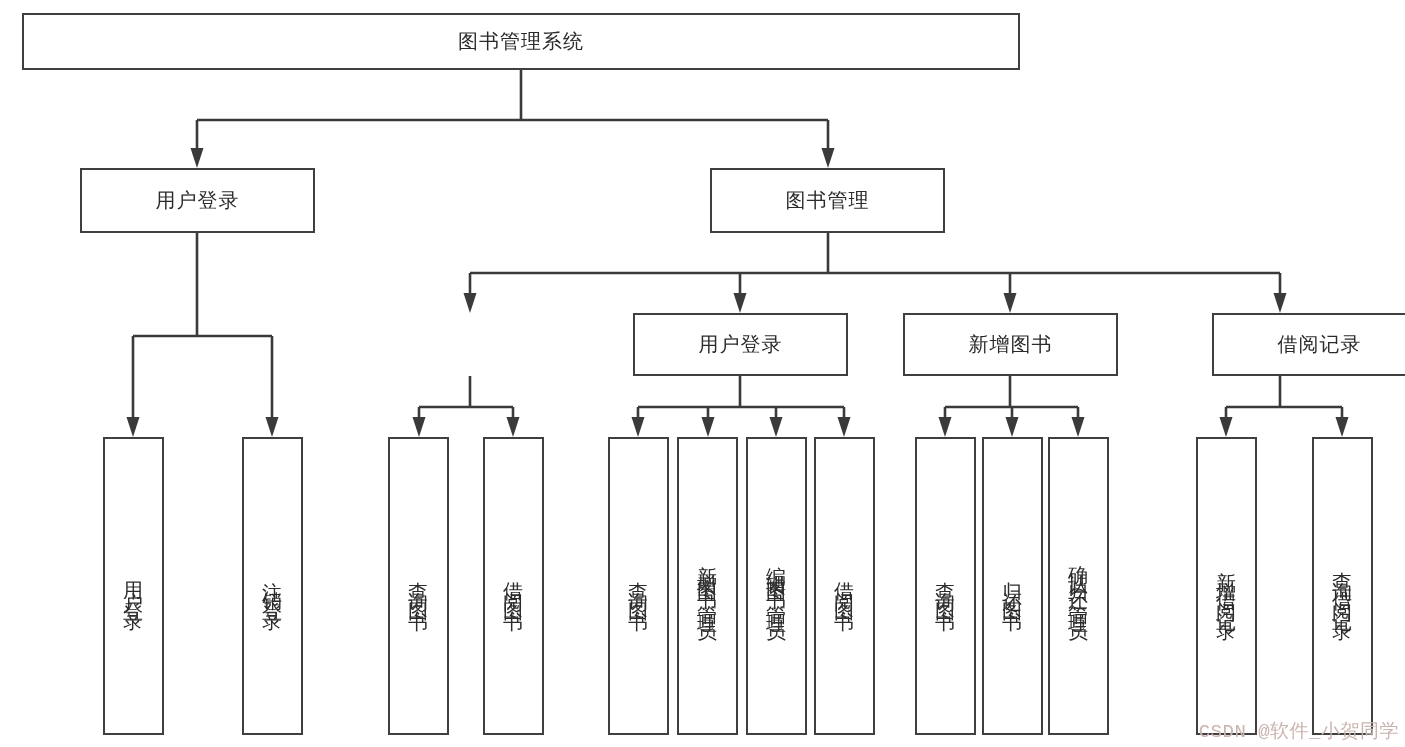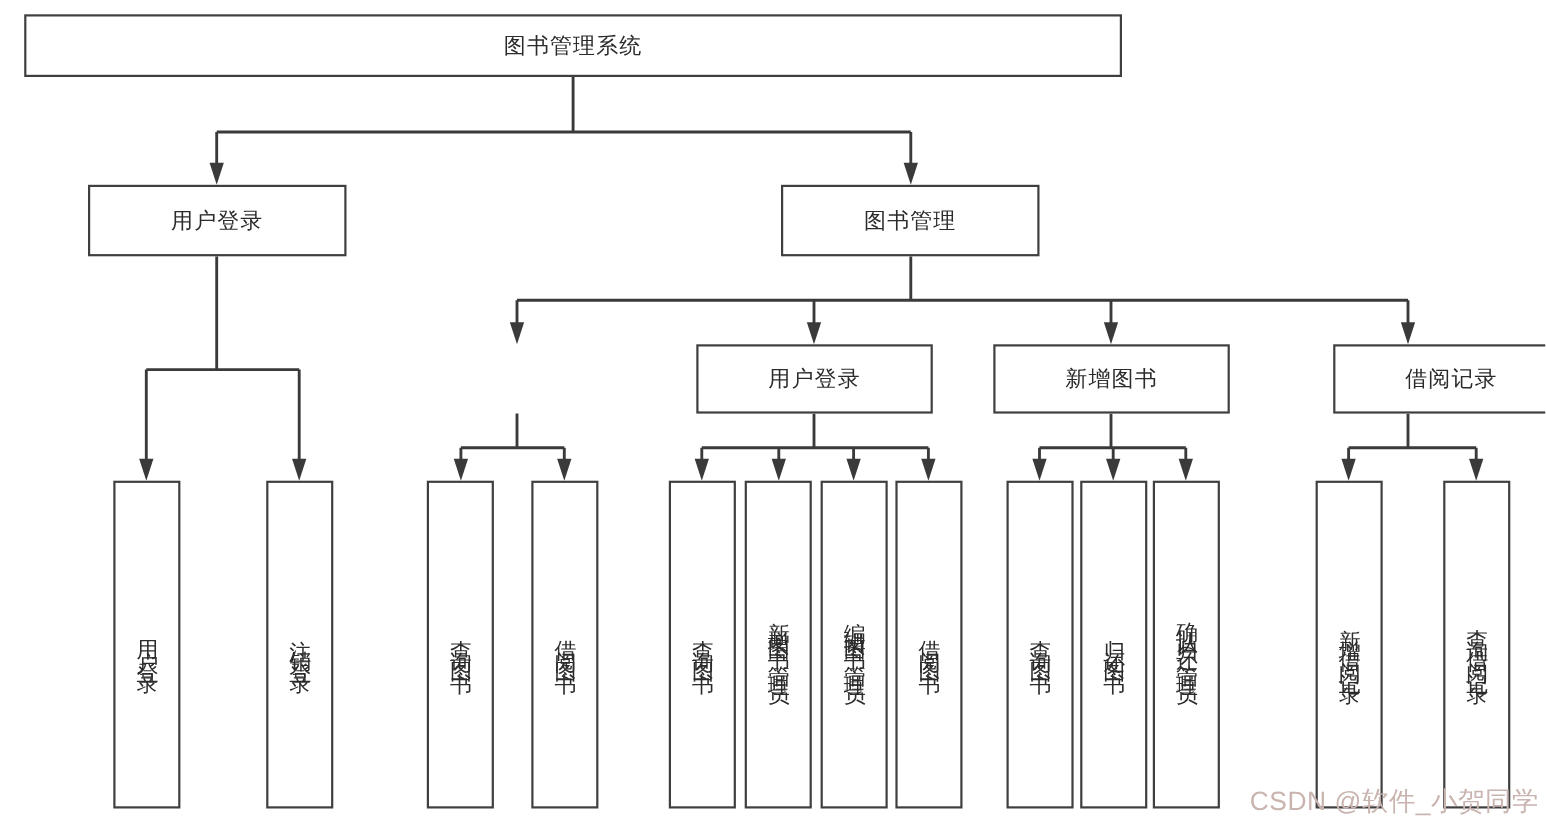--- a/index.html
+++ b/index.html
@@ -58,24 +58,25 @@
   .lf-5{left:608px;}  .lf-6{left:677px;}
   .lf-7{left:746px;}  .lf-8{left:814px;}
   .lf-9{left:915px;}  .lf-10{left:982px;}
   .lf-11{left:1048px;}
   .lf-12{left:1196px;} .lf-13{left:1312px;}
   .lf-6 .vtext,.lf-7 .vtext,.lf-11 .vtext{letter-spacing:8px;}
   #watermark{
     position:absolute;
     right:6px;bottom:3px;
     z-index:5;
-    font-size:24px;
+    font-size:19px;
     letter-spacing:0.5px;
     color:var(--watermark);
     white-space:nowrap;
+    font-family:Liberation Mono, monospace;
   }
 </style>
 </head>
 <body>
 
 <div id="canvas">
 
   <svg id="connectors" width="1405" height="747" viewBox="0 0 1405 747">
 
     <path d="M521,70 V120 M197,120 H828 M197,120 V150 M828,120 V150"></path>

